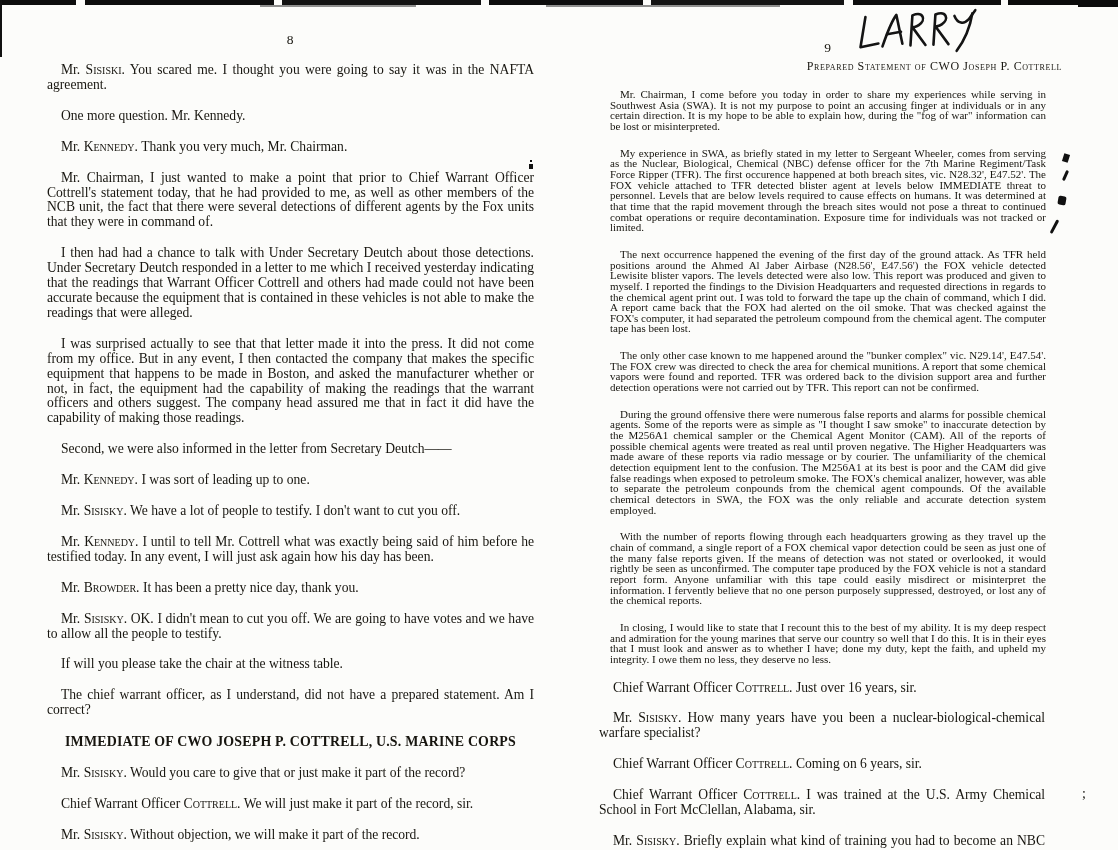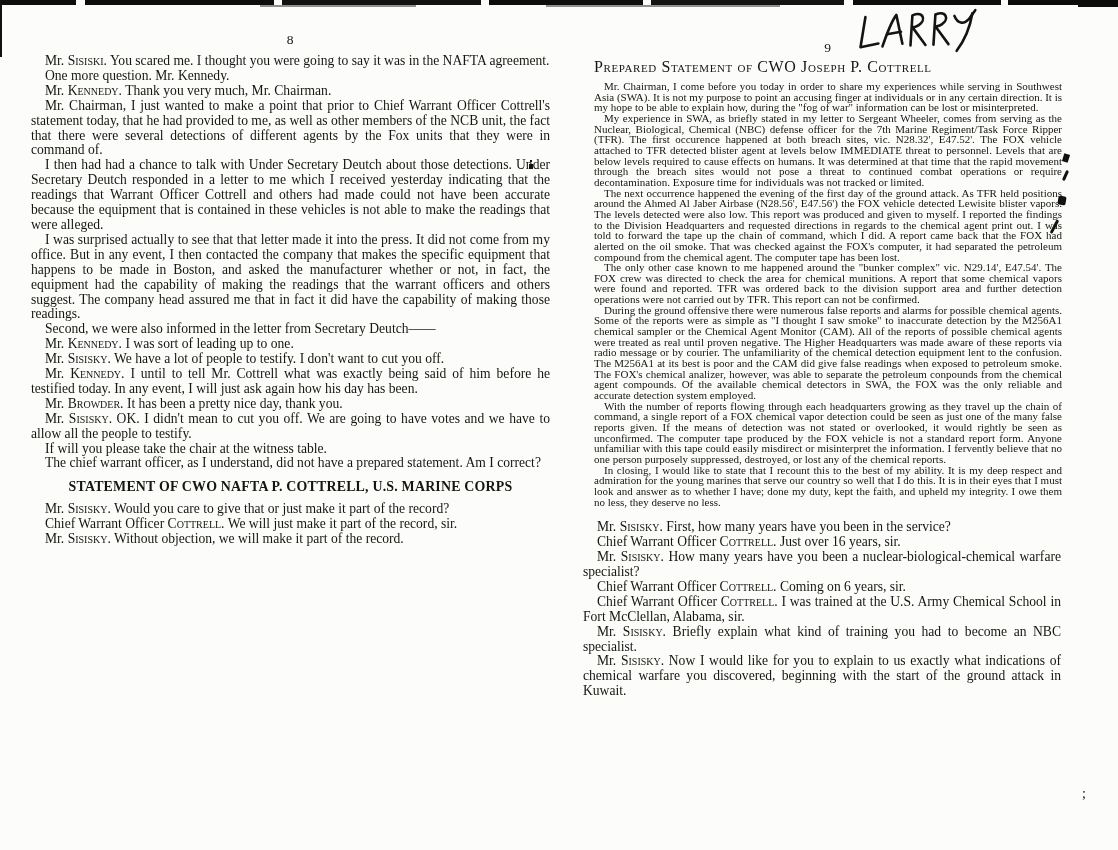--- a/index.html
+++ b/index.html
@@ -29,30 +29,30 @@
   .scan-rightchunk{position:absolute;right:0;top:0;width:40px;height:7px;background:#0c0c0c;}
 
   
   .page{position:absolute;text-align:justify;}
   .page-left{left:31px;top:33px;width:519px;font-size:13.6px;line-height:14.9px;}
   .page-right{left:594px;top:41px;width:468px;}
 
   .pagenum{text-align:center;font-size:13.5px;margin:0 0 7px 0;line-height:14px;letter-spacing:1px;}
   .page-right .pagenum{margin-bottom:5px;}
 
-  p{margin:0;text-indent:14px;}
+  p{margin:16px;text-indent:14px;}
   .sc{font-variant:small-caps;}
 
   .statement-heading{
     font-weight:bold;text-align:center;text-indent:0;
     font-size:13.9px;line-height:16px;margin:8px auto 7px auto;max-width:452px;
     letter-spacing:.2px;
   }
   .rp-header{
-    text-align:left;text-indent:0;font-size:16px;line-height:13px;
+    text-align:right;text-indent:0;font-size:12px;line-height:13px;
     font-variant:small-caps;letter-spacing:.6px;margin:3px 0 8px 0;
   }
   .rp-statement{font-size:11px;line-height:10.65px;}
   .rp-statement p{text-indent:10px;}
   .rp-qa{font-size:13.6px;line-height:14.9px;margin-top:13px;margin-left:-11px;width:478px;}
 
   
   .handwriting{position:absolute;left:856px;top:8px;width:134px;height:48px;transform:rotate(-2deg);}
   .handwriting svg{display:block;}
 
@@ -125,21 +125,21 @@
       <p><span>Mr. </span><span class="sc">Browder.</span> <span>It has been a pretty nice day, thank you.</span></p>
 
       <p><span>Mr. </span><span class="sc">Sisisky.</span> <span>OK. I didn't mean to cut you off. We are going to have votes and we have to allow all the people to testify.</span></p>
 
 
       <p> <span>If will you please take the chair at the witness table.</span></p>
 
       <p> <span>The chief warrant officer, as I understand, did not have a prepared statement. Am I correct?</span></p>
     </div>
 
-  <p class="statement-heading">STATEMENT OF CWO NAFTA P. COTTRELL, U.S. MARINE CORPS</p>
+  <p class="statement-heading">IMMEDIATE OF CWO JOSEPH P. COTTRELL, U.S. MARINE CORPS</p>
 
   <div>
 
 
       <p><span>Mr. </span><span class="sc">Sisisky.</span> <span>Would you care to give that or just make it part of the record?</span></p>
 
       <p><span>Chief Warrant Officer </span><span class="sc">Cottrell.</span> <span>We will just make it part of the record, sir.</span></p>
 
       <p><span>Mr. </span><span class="sc">Sisisky.</span> <span>Without objection, we will make it part of the record.</span></p>
     </div>
@@ -161,21 +161,20 @@
 
       <p><span>During the ground offensive there were numerous false reports and alarms for possible chemical agents. Some of the reports were as simple as "I thought I saw smoke" to inaccurate detection by the M256A1 chemical sampler or the Chemical Agent Monitor (CAM). All of the reports of possible chemical agents were treated as real until proven negative. The Higher Headquarters was made aware of these reports via radio message or by courier. The unfamiliarity of the chemical detection equipment lent to the confusion. The M256A1 at its best is poor and the CAM did give false readings when exposed to petroleum smoke. The FOX's chemical analizer, however, was able to separate the petroleum conpounds from the chemical agent compounds. Of the available chemical detectors in SWA, the FOX was the only reliable and accurate detection system employed.</span></p>
 
       <p><span>With the number of reports flowing through each headquarters growing as they travel up the chain of command, a single report of a FOX chemical vapor detection could be seen as just one of the many false reports given. If the means of detection was not stated or overlooked, it would rightly be seen as unconfirmed. The computer tape produced by the FOX vehicle is not a standard report form. Anyone unfamiliar with this tape could easily misdirect or misinterpret the information. I fervently believe that no one person purposely suppressed, destroyed, or lost any of the chemical reports.</span></p>
 
       <p><span>In closing, I would like to state that I recount this to the best of my ability. It is my deep respect and admiration for the young marines that serve our country so well that I do this. It is in their eyes that I must look and answer as to whether I have; done my duty, kept the faith, and upheld my integrity. I owe them no less, they deserve no less.</span></p>
     </div>
 
   <div class="rp-qa">
 
-      <p><span>Mr. </span><span class="sc">Sisisky.</span> <span>First, how many years have you been in the service?</span></p>
 
       <p><span>Chief Warrant Officer </span><span class="sc">Cottrell.</span> <span>Just over 16 years, sir.</span></p>
 
       <p><span>Mr. </span><span class="sc">Sisisky.</span> <span>How many years have you been a nuclear-biological-chemical warfare specialist?</span></p>
 
       <p><span>Chief Warrant Officer </span><span class="sc">Cottrell.</span> <span>Coming on 6 years, sir.</span></p>
 
       <p><span>Chief Warrant Officer </span><span class="sc">Cottrell.</span> <span>I was trained at the U.S. Army Chemical School in Fort McClellan, Alabama, sir.</span></p>
 
       <p><span>Mr. </span><span class="sc">Sisisky.</span> <span>Briefly explain what kind of training you had to become an NBC specialist.</span></p>

